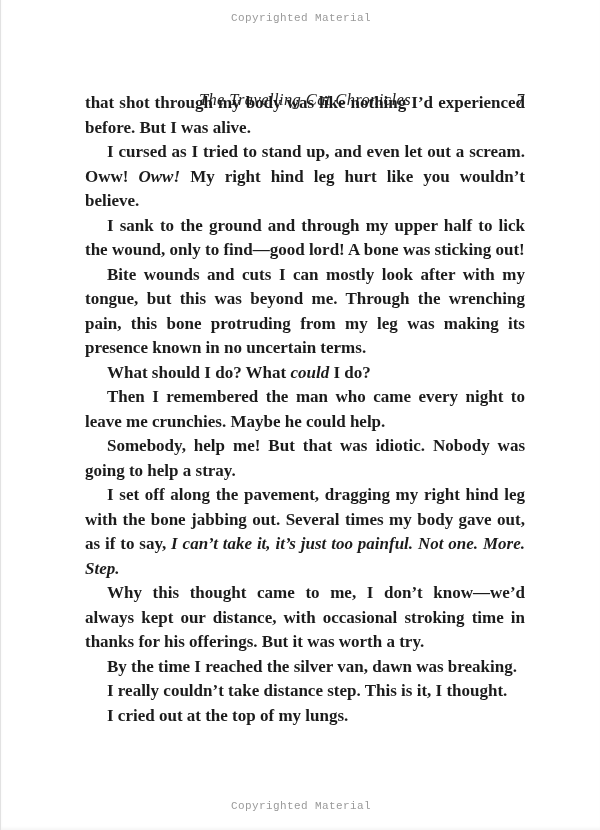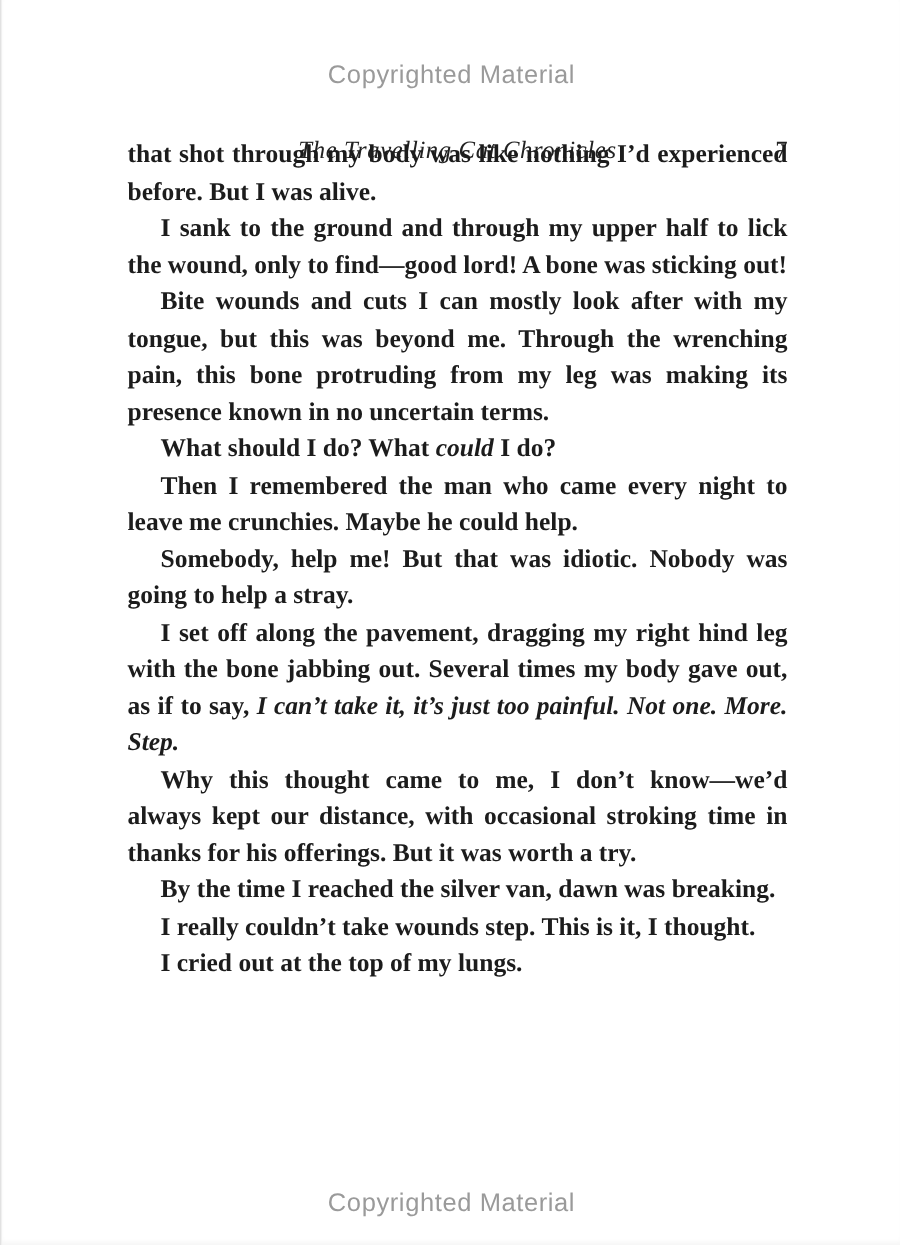--- a/index.html
+++ b/index.html
@@ -18,25 +18,24 @@
     box-shadow: inset 0 -2px 3px rgba(0,0,0,0.04);
     overflow: hidden;
     font-family: "Liberation Serif", "DejaVu Serif", serif;
     color: #1c1c1c;
   }
   .watermark {
     position: absolute;
     left: 0;
     width: 100%;
     text-align: center;
-    font-family: Liberation Sans, sans-serif;
-    font-size: 17px;
+    font-family: Liberation Mono, monospace;
+    font-size: 11px;
     letter-spacing: 0.4px;
     color: #9a9a9a;
-    margin-top: 28px;
   }
   .watermark-top { top: 12px; }
   .watermark-bottom { bottom: 18px; }
   .running-header {
     position: absolute;
     top: 54px;
     left: 84px;
     right: 76px;
     height: 22px;
     margin-top: 36px;
@@ -84,27 +83,28 @@
 
   <div class="watermark watermark-top">Copyrighted Material</div>
 
   <div class="running-header">
     <span class="running-title">The Travelling Cat Chronicles</span>
     <span class="page-number">7</span>
   </div>
 
   <div class="page-body">
       <p class=""><span>that shot through my body was like nothing I’d experienced before. But I was alive.</span></p>
+      <p class="indent"><span>I cursed as I tried to stand up, and even let out a scream. Oww! </span><em>Oww!</em><span> My right hind leg hurt like you wouldn’t believe.</span></p>
       <p class="indent"><span>I sank to the ground and through my upper half to lick the wound, only to find—good lord! A bone was sticking out!</span></p>
       <p class="indent"><span>Bite wounds and cuts I can mostly look after with my tongue, but this was beyond me. Through the wrenching pain, this bone protruding from my leg was making its presence known in no uncertain terms.</span></p>
       <p class="indent"><span>What should I do? What </span><em>could</em><span> I do?</span></p>
       <p class="indent"><span>Then I remembered the man who came every night to leave me crunchies. Maybe he could help.</span></p>
       <p class="indent"><span>Somebody, help me! But that was idiotic. Nobody was going to help a stray.</span></p>
       <p class="indent"><span>I set off along the pavement, dragging my right hind leg with the bone jabbing out. Several times my body gave out, as if to say, </span><em>I can’t take it, it’s just too painful. Not one. More. Step.</em></p>
       <p class="indent"><span>Why this thought came to me, I don’t know—we’d always kept our distance, with occasional stroking time in thanks for his offerings. But it was worth a try.</span></p>
       <p class="indent"><span>By the time I reached the silver van, dawn was breaking.</span></p>
-      <p class="indent"><span>I really couldn’t take wounds step. This is it, I thought.</span></p>
+      <p class="indent"><span>I really couldn’t take distance step. This is it, I thought.</span></p>
       <p class="indent"><span>I cried out at the top of my lungs.</span></p>
     </div>
 
   <div class="watermark watermark-bottom">Copyrighted Material</div>
 
 </div>
 
 </body></html>

